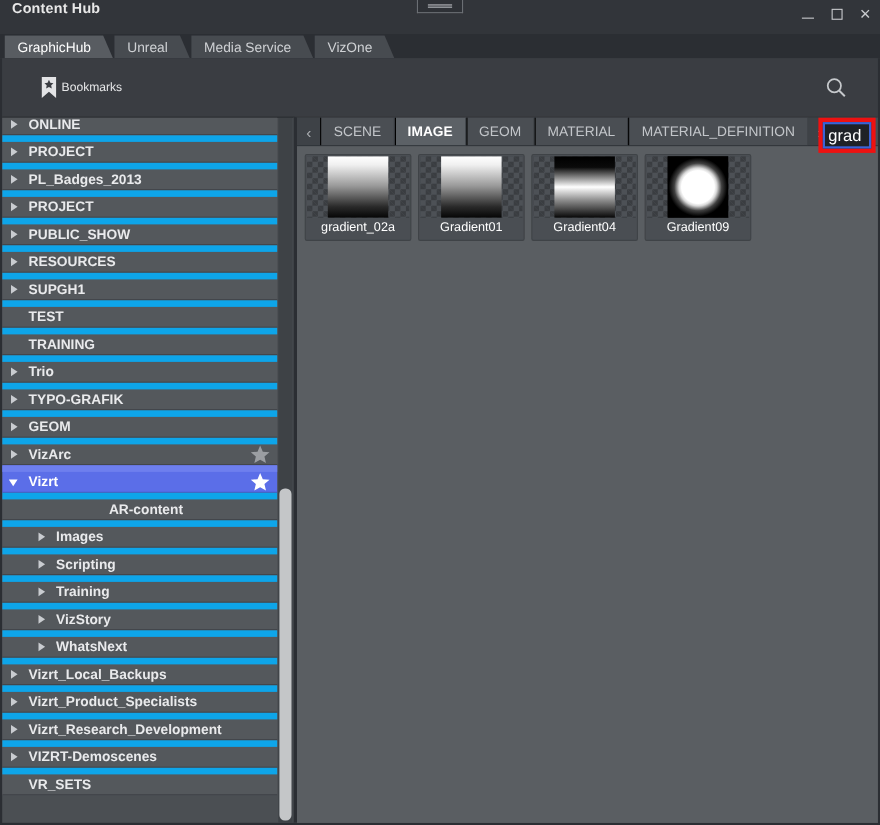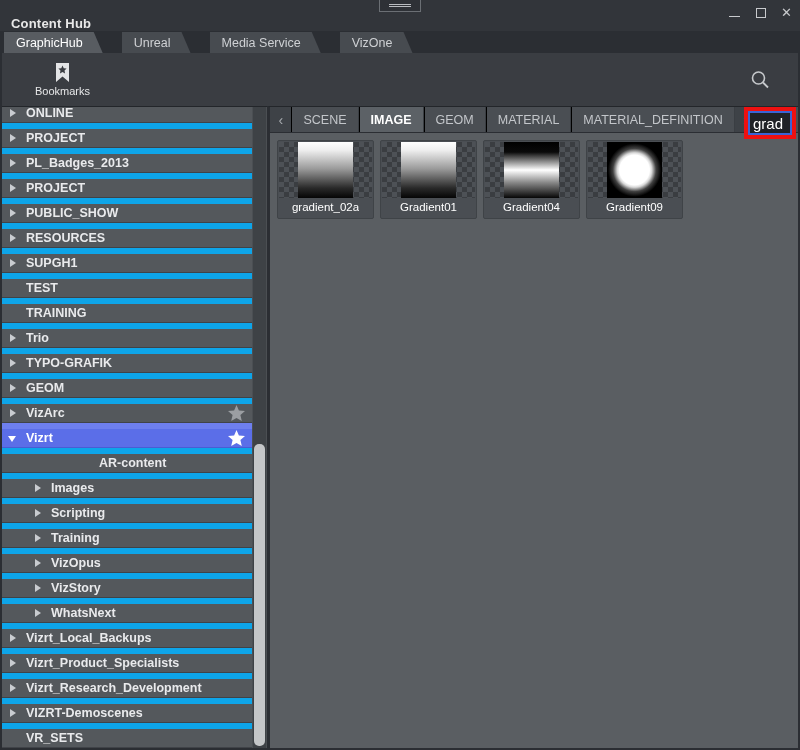--- a/index.html
+++ b/index.html
@@ -15,21 +15,21 @@
     width: 800px; height: 750px;
     background: #32353a;
     display: flex; flex-direction: column;
   }
 
   
   .titlebar {
     position: relative;
     height: 31px;
     background: #32353a;
-    display: flex; align-items: flex-end;
+    display: flex; align-items: flex-start;
     flex: 0 0 31px;
   }
   .title-text {
     color: #e8e8e8;
     font-size: 13px;
     font-weight: bold;
     padding-left: 11px;
     letter-spacing: .2px;
   }
   .drag-handle {
@@ -71,21 +71,21 @@
     flex: 0 0 22px;
   }
   .mtab {
     position: relative;
     height: 21px;
     padding: 0 14px 0 12px;
     display: flex; align-items: center;
     color: #cfd1d4;
     font-size: 12.5px;
     background: #474b50;
-    margin-right: 19px;
+    margin-right: 1px;
     cursor: default;
     clip-path: polygon(0 0, calc(100% - 9px) 0, 100% 100%, 0 100%);
     padding-right: 20px;
   }
   .mtab.active {
     background: #585c61;
     color: #ffffff;
   }
 
   
@@ -101,21 +101,21 @@
 
   .toolbar {
     height: 53px;
     background: #3a3d42;
     display: flex; align-items: center;
     flex: 0 0 53px;
     position: relative;
   }
   .bookmarks-btn {
     margin-left: 33px;
-    display: flex; flex-direction: column; align-items: center;
+    display: flex; align-items: center;
     gap: 2px;
     cursor: default;
   }
   .bm-icon { width: 19px; height: 21px; display:block; }
   .bookmarks-label {
     color: #e6e7e8;
     font-size: 11px;
   }
   .search-btn {
     position: absolute;
@@ -453,24 +453,20 @@
                 <span class="arrow right"></span>
                 <span class="tlabel">Images</span>
               </div>
               <div class="tnode d2">
                 <span class="arrow right"></span>
                 <span class="tlabel">Scripting</span>
               </div>
               <div class="tnode d2">
                 <span class="arrow right"></span>
                 <span class="tlabel">Training</span>
-              </div>
-              <div class="tnode d2">
-                <span class="arrow right"></span>
-                <span class="tlabel">VizOpus</span>
               </div>
               <div class="tnode d2">
                 <span class="arrow right"></span>
                 <span class="tlabel">VizStory</span>
               </div>
               <div class="tnode d2">
                 <span class="arrow right"></span>
                 <span class="tlabel">WhatsNext</span>
               </div>
               <div class="tnode d1">

